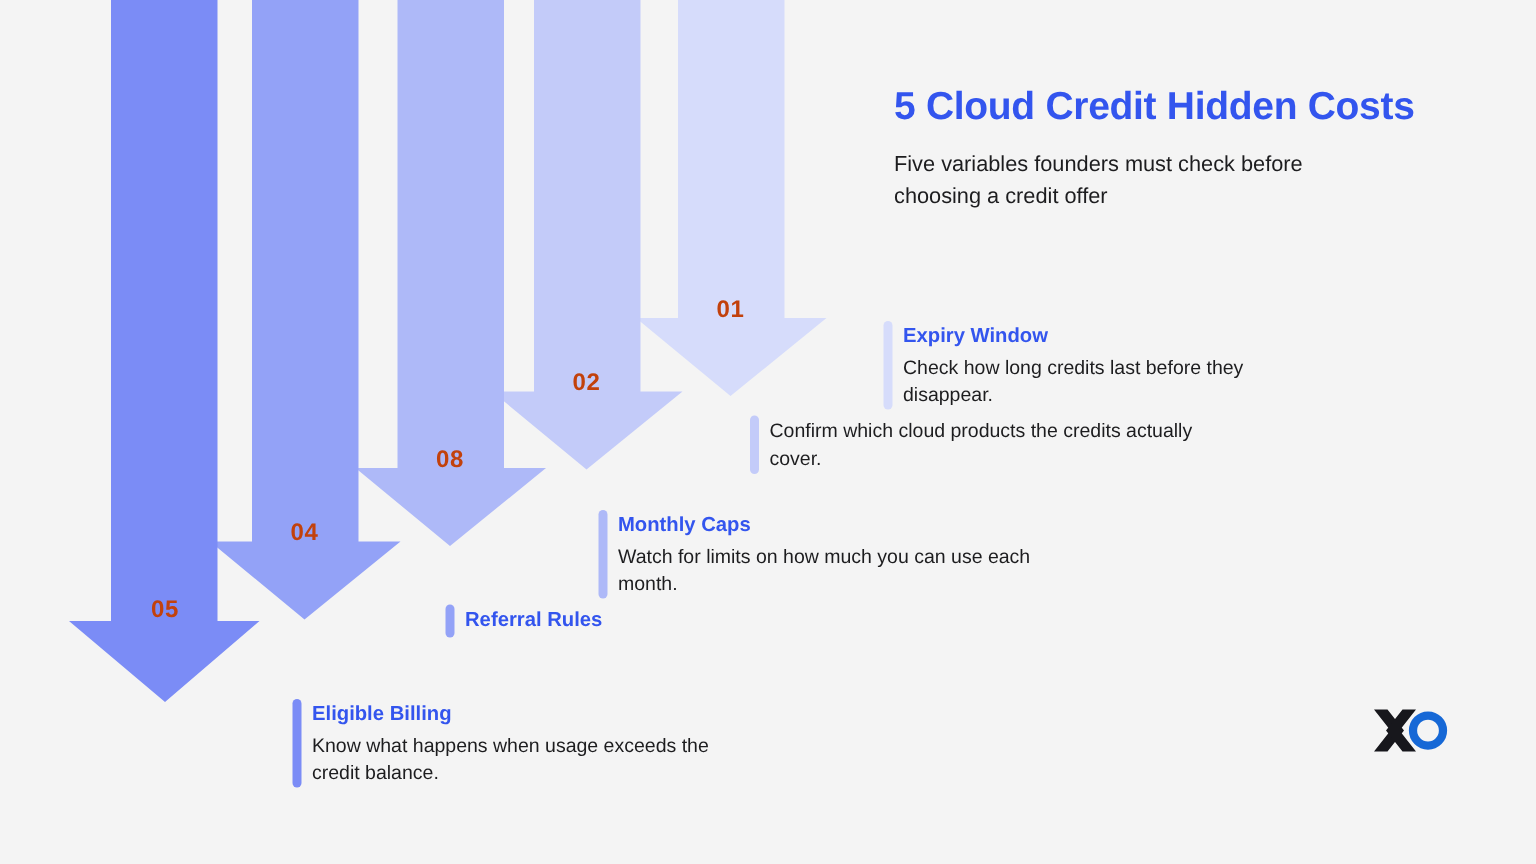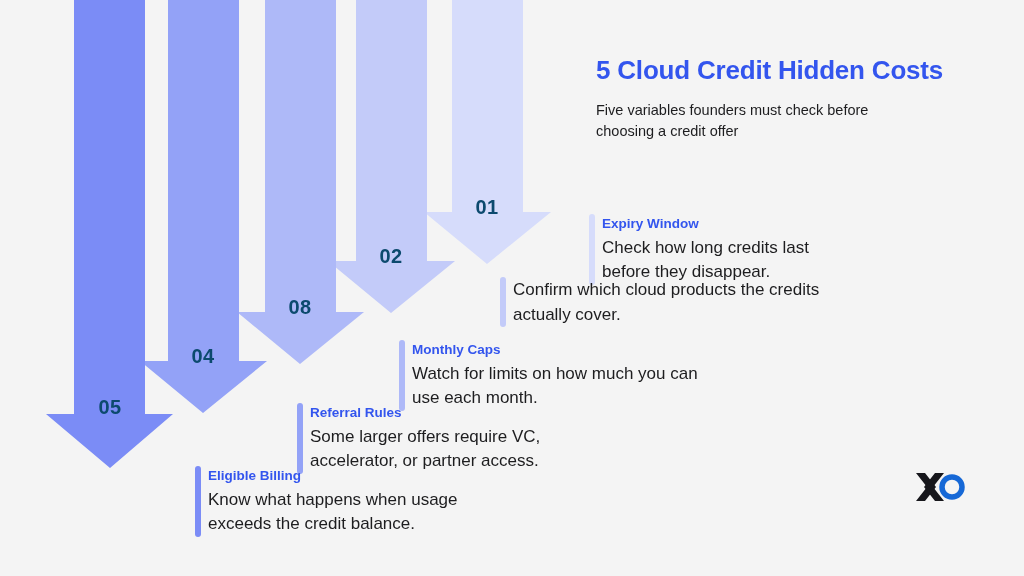--- a/index.html
+++ b/index.html
@@ -32,22 +32,22 @@
   .arrow-svg {
     position: absolute;
     left: 0;
     top: 0;
     width: 1024px;
     height: 576px;
     overflow: visible;
   }
   .arrow-num {
     position: absolute;
-    color: #0c4a6e;
-    font-size: 20px;
+    color: #c2410c;
+    font-size: 16px;
     font-weight: 700;
     letter-spacing: 0.5px;
     text-align: center;
     transform: translate(-50%, -50%);
     pointer-events: none;
     white-space: nowrap;
   }
 
   
   .header {
@@ -90,21 +90,21 @@
   .step-title {
     color: #3355ee;
     font-size: 13.5px;
     font-weight: 700;
     line-height: 1.3;
     margin: 0 0 3px 0;
     white-space: nowrap;
   }
   .step-desc {
     color: #1d1d1f;
-    font-size: 17px;
+    font-size: 13px;
     line-height: 1.45;
     margin: 0;
   }
 
   
   .logo {
     position: absolute;
     left: 914px;
     top: 470px;
     width: 56px;
@@ -162,21 +162,20 @@
     <div class="step-body">
       <p class="step-title">Monthly Caps</p>
       <p class="step-desc">Watch for limits on how much you can use each month.</p>
     </div>
   </div>
 
   <div class="step" style="left:297px; top:403px; width:300px;">
     <div class="step-bar" style="background:#93a2f7;"></div>
     <div class="step-body">
       <p class="step-title">Referral Rules</p>
-      <p class="step-desc">Some larger offers require VC, accelerator, or partner access.</p>
     </div>
   </div>
 
   <div class="step" style="left:195px; top:466px; width:300px;">
     <div class="step-bar" style="background:#7b8cf6;"></div>
     <div class="step-body">
       <p class="step-title">Eligible Billing</p>
       <p class="step-desc">Know what happens when usage exceeds the credit balance.</p>
     </div>
   </div>

